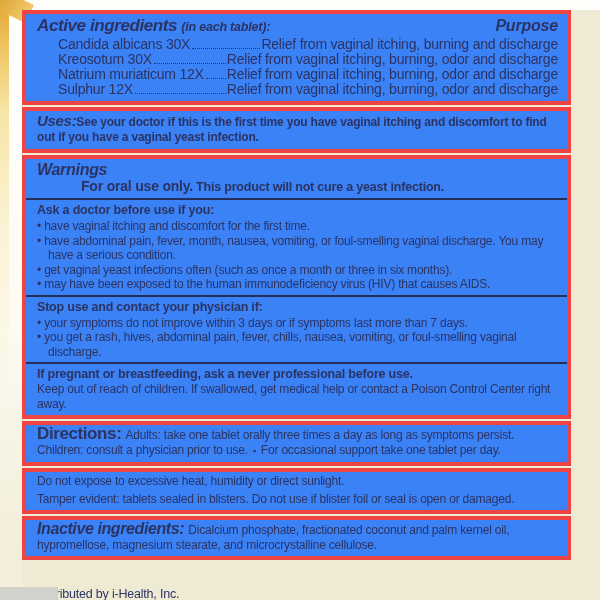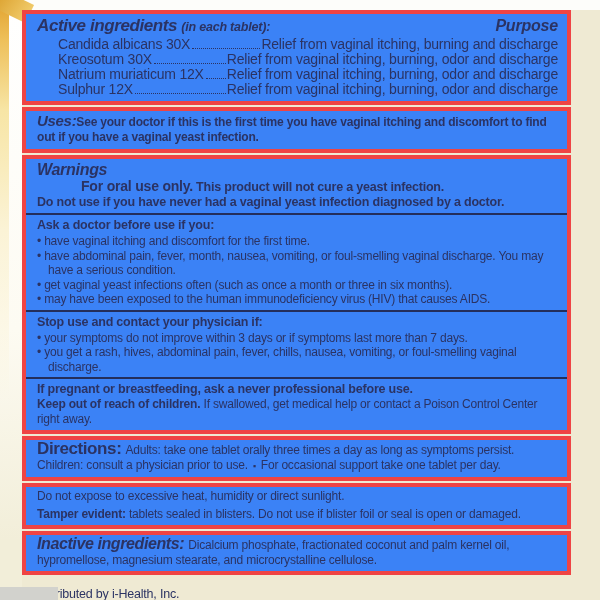--- a/index.html
+++ b/index.html
@@ -26,21 +26,21 @@
     box-sizing:border-box;
   }
   .t-big{font-size:17px;font-weight:bold;font-style:italic;letter-spacing:-0.4px;}
   .t-sub{font-size:12.5px;font-weight:bold;font-style:italic;margin-left:4px;margin-right:auto;}
   .t-purpose{font-size:16px;font-weight:bold;font-style:italic;}
   .active-header{display:flex;align-items:baseline;margin-bottom:1px;}
   .arow{display:flex;align-items:flex-end;font-size:14px;line-height:15px;white-space:nowrap;margin-left:21px;}
   .leader{flex:1;border-bottom:1.5px dotted #2b3363;margin:0 1px 3px 2px;min-width:10px;}
 
   .uses-title{font-size:15px;font-weight:bold;font-style:italic;letter-spacing:-0.3px;}
-  .bold{font-weight:bold;}
+  .bold{font-weight:normal;}
   .body-txt{font-size:12px;line-height:14.5px;}
   .intro{font-size:12px;line-height:15px;font-weight:bold;}
   ul.blist{margin:1px 0 0 0;padding:0;list-style:none;}
   ul.blist li{font-size:12px;line-height:14.5px;padding-left:11px;text-indent:-11px;}
   ul.blist li::before{content:"\2022\00a0";}
 
   .warn-title{font-size:16px;font-weight:bold;font-style:italic;letter-spacing:-0.3px;line-height:18px;}
   .oral-big{font-size:14px;font-weight:bold;margin-right:3px;margin-left:44px;}
   .wline{font-size:12.5px;line-height:15px;font-weight:bold;}
   .wsub-title{font-size:12.5px;font-weight:bold;line-height:15px;}
@@ -95,21 +95,20 @@
       <span class="uses-title">Uses:</span><span>See your doctor if this is the first time you have vaginal itching and discomfort to find out if you have a vaginal yeast infection.</span>
     </div>
   </section>
 
   <section class="box">
     <div>
       <div class="warn-title">Warnings</div>
       <div class="wline">
         <span class="oral-big">For oral use only.</span><span>This product will not cure a yeast infection.</span>
       </div>
-      <div class="wline">Do not use if you have never had a vaginal yeast infection diagnosed by a doctor.</div>
     </div>
 
     <div class="wdiv"></div>
 
     <div>
       <div class="wsub-title">Ask a doctor before use if you:</div>
       <ul class="blist">
         <li>have vaginal itching and discomfort for the first time.</li>
         <li>have abdominal pain, fever, month, nausea, vomiting, or foul-smelling vaginal discharge. You may have a serious condition.</li>
         <li>get vaginal yeast infections often (such as once a month or three in six months).</li>

